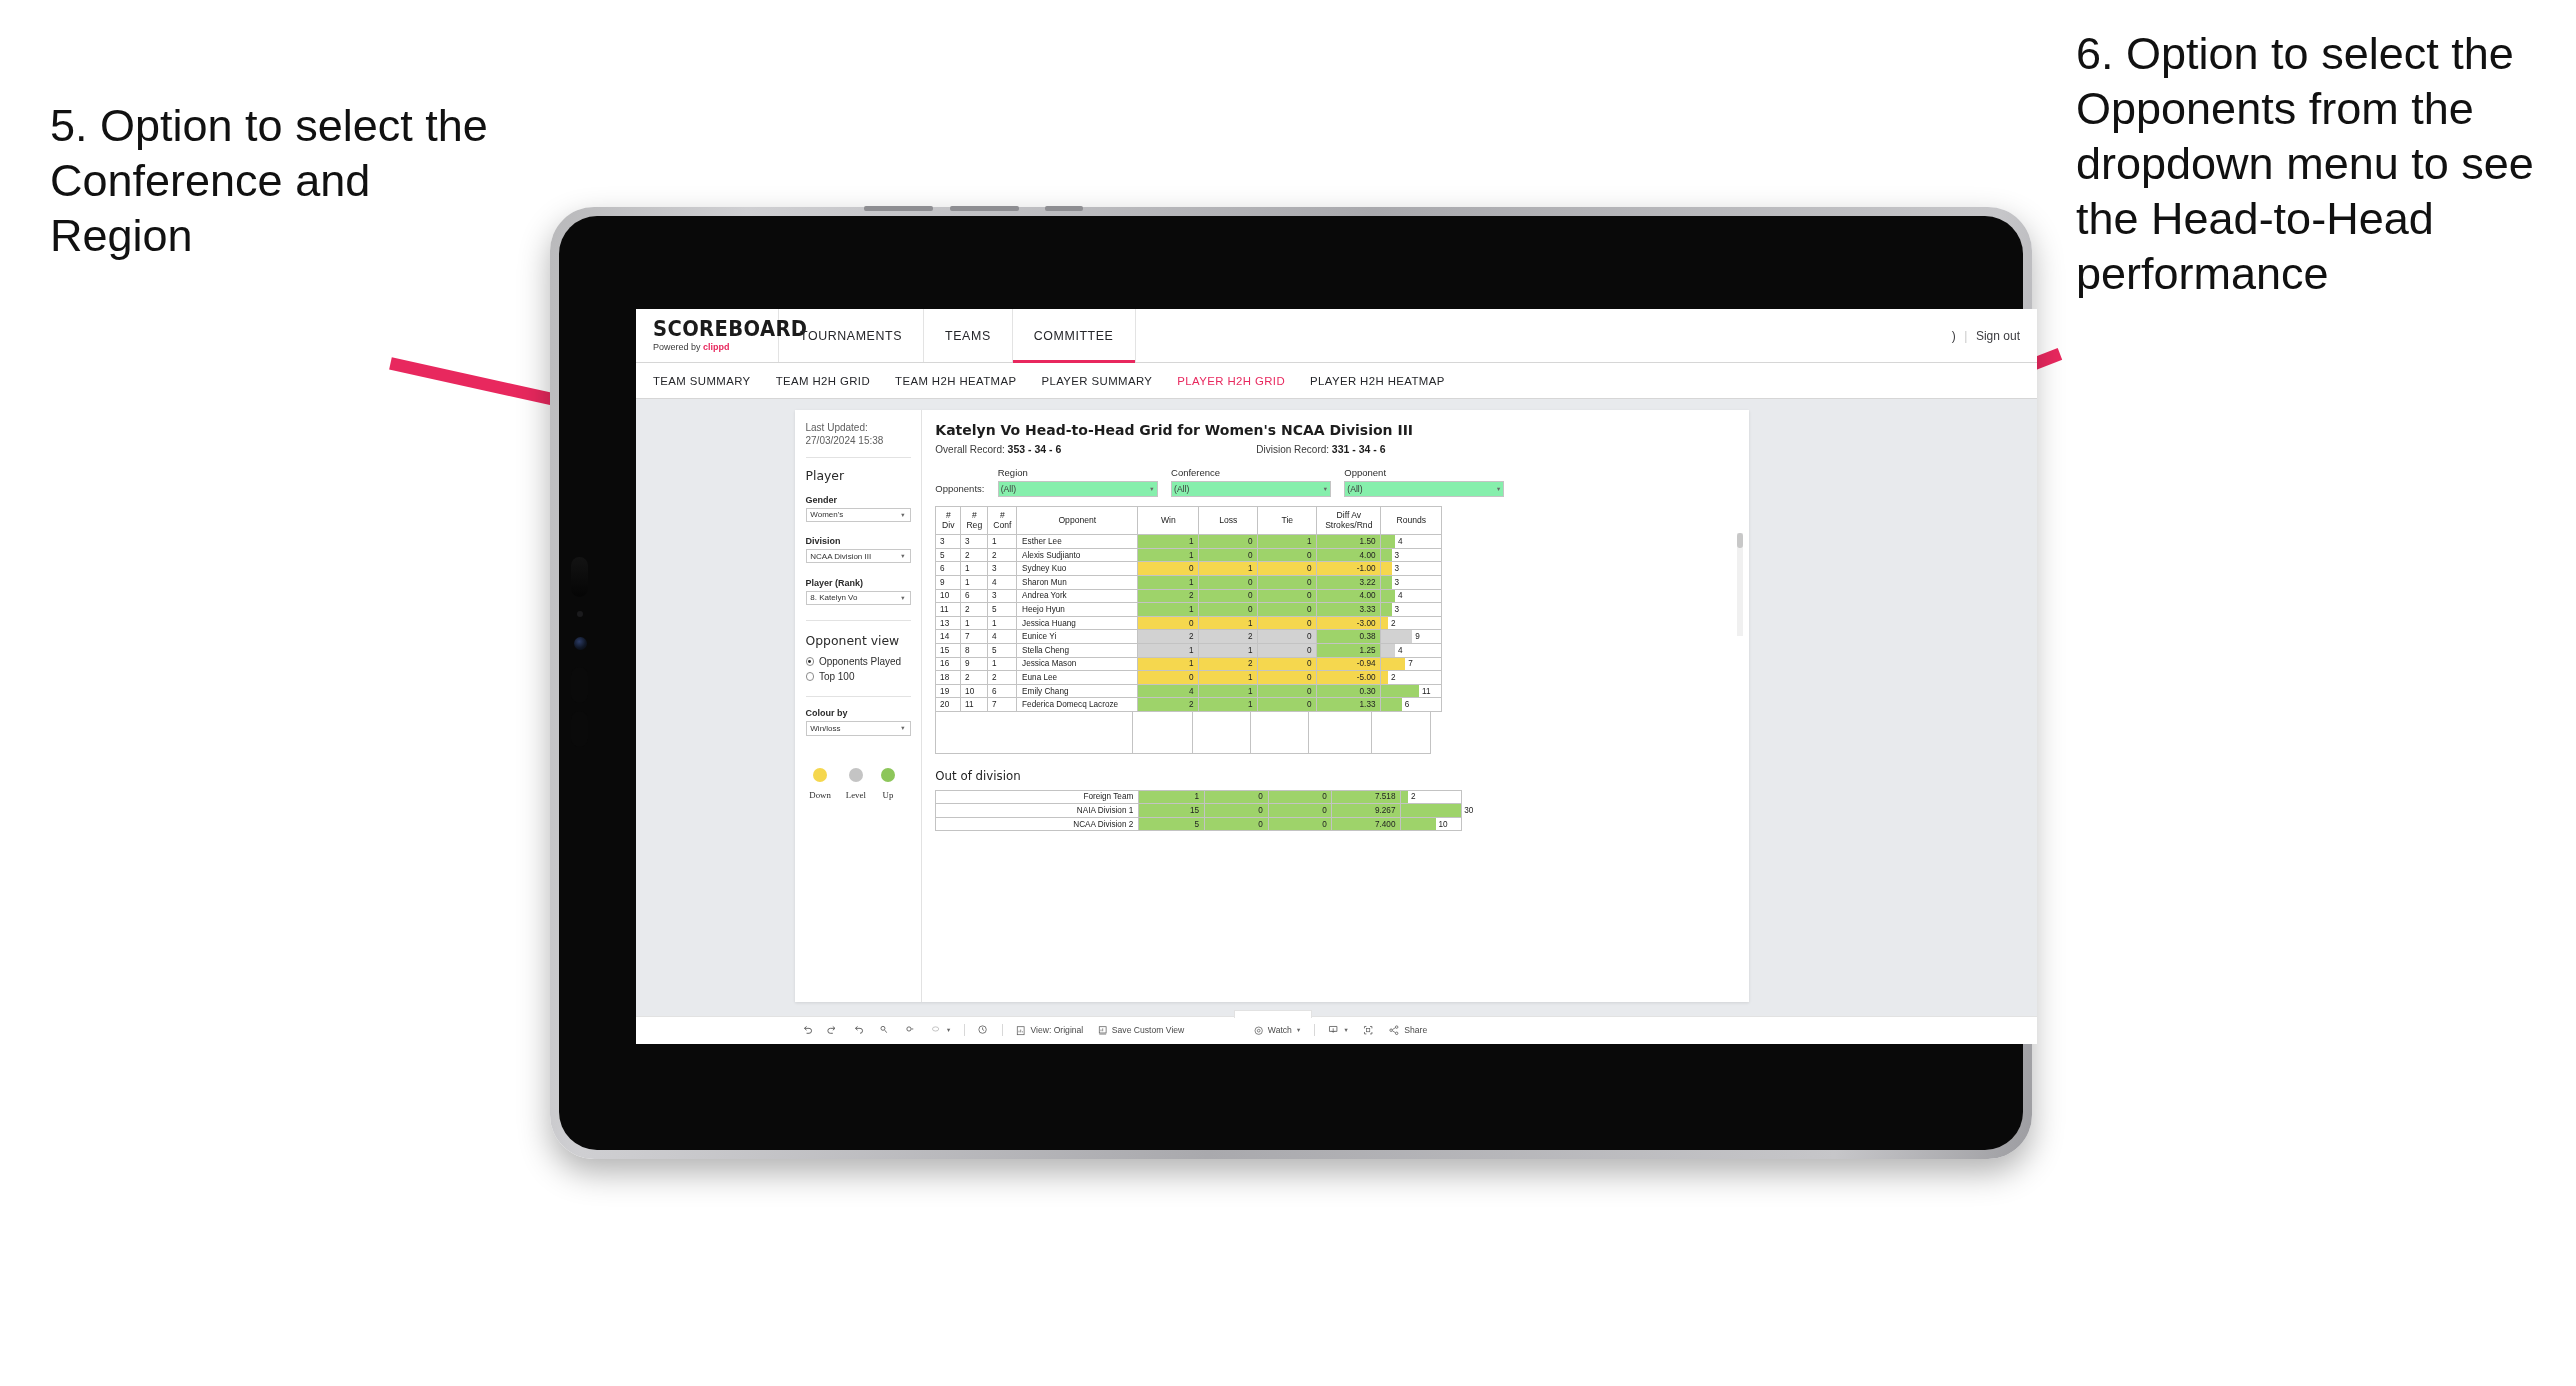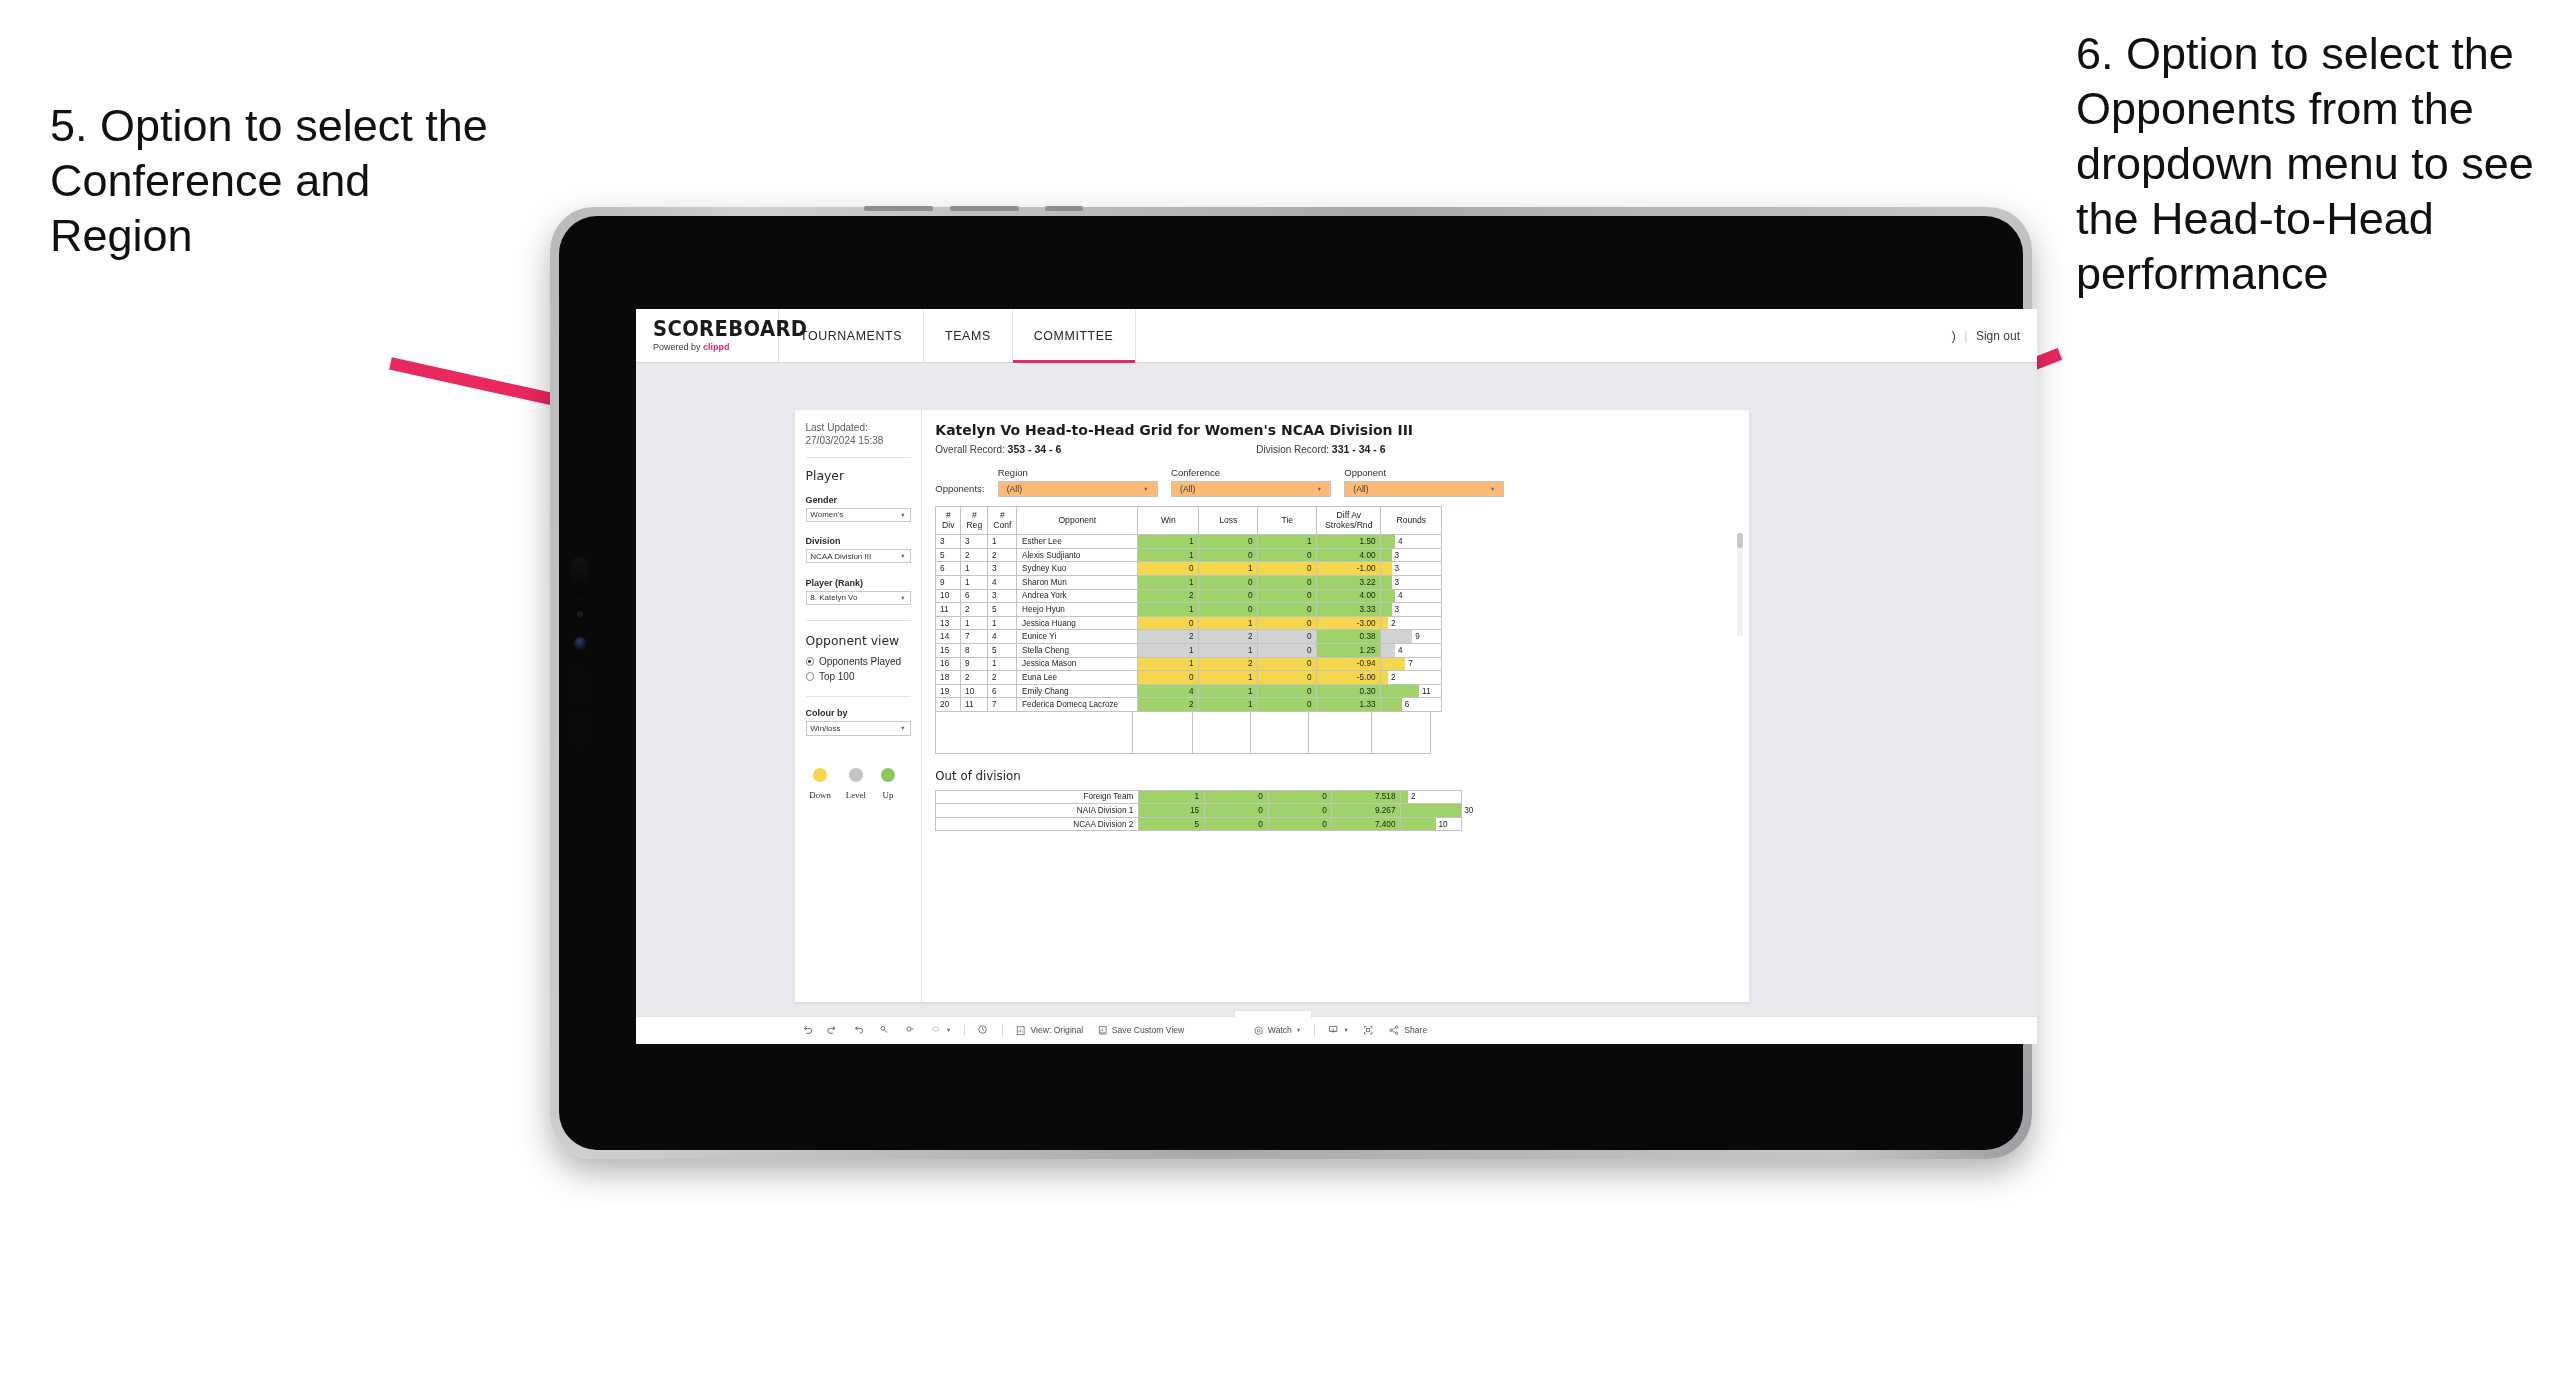--- a/index.html
+++ b/index.html
@@ -84,22 +84,22 @@
   #main{flex:1;padding:11.4px 13.3px 0 13.3px;box-sizing:border-box;position:relative;}
   #title{font-size:14px;font-weight:bold;color:#1d1d1d;font-family:"DejaVu Sans",sans-serif;}
   #recs{display:flex;margin-top:5.7px;font-size:10px;color:#3a3a3a;}
   #recs .r2{margin-left:195px;}
   #recs b{color:#1b1b1b;font-size:10.5px;}
 
   #filters{display:flex;align-items:flex-end;gap:13.3px;margin-top:11.4px;}
   #opp-lbl{font-size:9.5px;color:#333;padding-bottom:2.9px;}
   .fgroup{width:160px;}
   .fgroup .fl{font-size:9.5px;color:#2c2c2c;margin-bottom:2.9px;}
-  .fsel{height:16px;border:1px solid #c4c4c4;background:#fdba74;display:flex;align-items:center;
-    padding:0 8px;font-size:8.6px;color:#3a3a3a;box-sizing:border-box;cursor:pointer;}
+  .fsel{height:16px;border:1px solid #c4c4c4;background:#86efac;display:flex;align-items:center;
+    padding:0 2px;font-size:8.6px;color:#3a3a3a;box-sizing:border-box;cursor:pointer;}
   .fsel .v{flex:1;}
 
   
   #gridwrap{margin-top:9.5px;position:relative;}
   table{border-collapse:collapse;table-layout:fixed;width:496px;}
   th,td{border:1px solid #c3c3c3;font-size:8.2px;color:#222;padding:0;height:12.6px;}
   thead th{background:#fff;font-weight:normal;text-align:center;font-size:8.6px;height:27px;line-height:1.15;}
   .c-div{width:24px;}.c-reg{width:26px;}.c-conf{width:28px;}.c-opp{width:120px;}
   .c-w{width:60px;}.c-l{width:58px;}.c-t{width:58px;}.c-d{width:63px;}.c-r{width:60px;}
   td.num{text-align:right;padding-right:4.8px;}
@@ -179,20 +179,28 @@
         <span>COMMITTEE</span>
       </div>
     <div id="hdr-spacer"></div>
     <div id="hdr-right">
       <span>)</span>
       <span class="sep">|</span>
       <span id="signout">Sign out</span>
     </div>
   </div>
 
+  <div id="subnav">
+    <div class="subtab">TEAM SUMMARY</div>
+    <div class="subtab">TEAM H2H GRID</div>
+    <div class="subtab">TEAM H2H HEATMAP</div>
+    <div class="subtab">PLAYER SUMMARY</div>
+    <div class="subtab active">PLAYER H2H GRID</div>
+    <div class="subtab">PLAYER H2H HEATMAP</div>
+  </div>
 
   <div id="work">
     <div id="sheet">
 
       <div id="side">
         <div id="updated">Last Updated: 27/03/2024 15:38</div>
         <div class="hrule"></div>
         <div class="sect-h">Player</div>
 
         <div class="fld-l">Gender</div>

